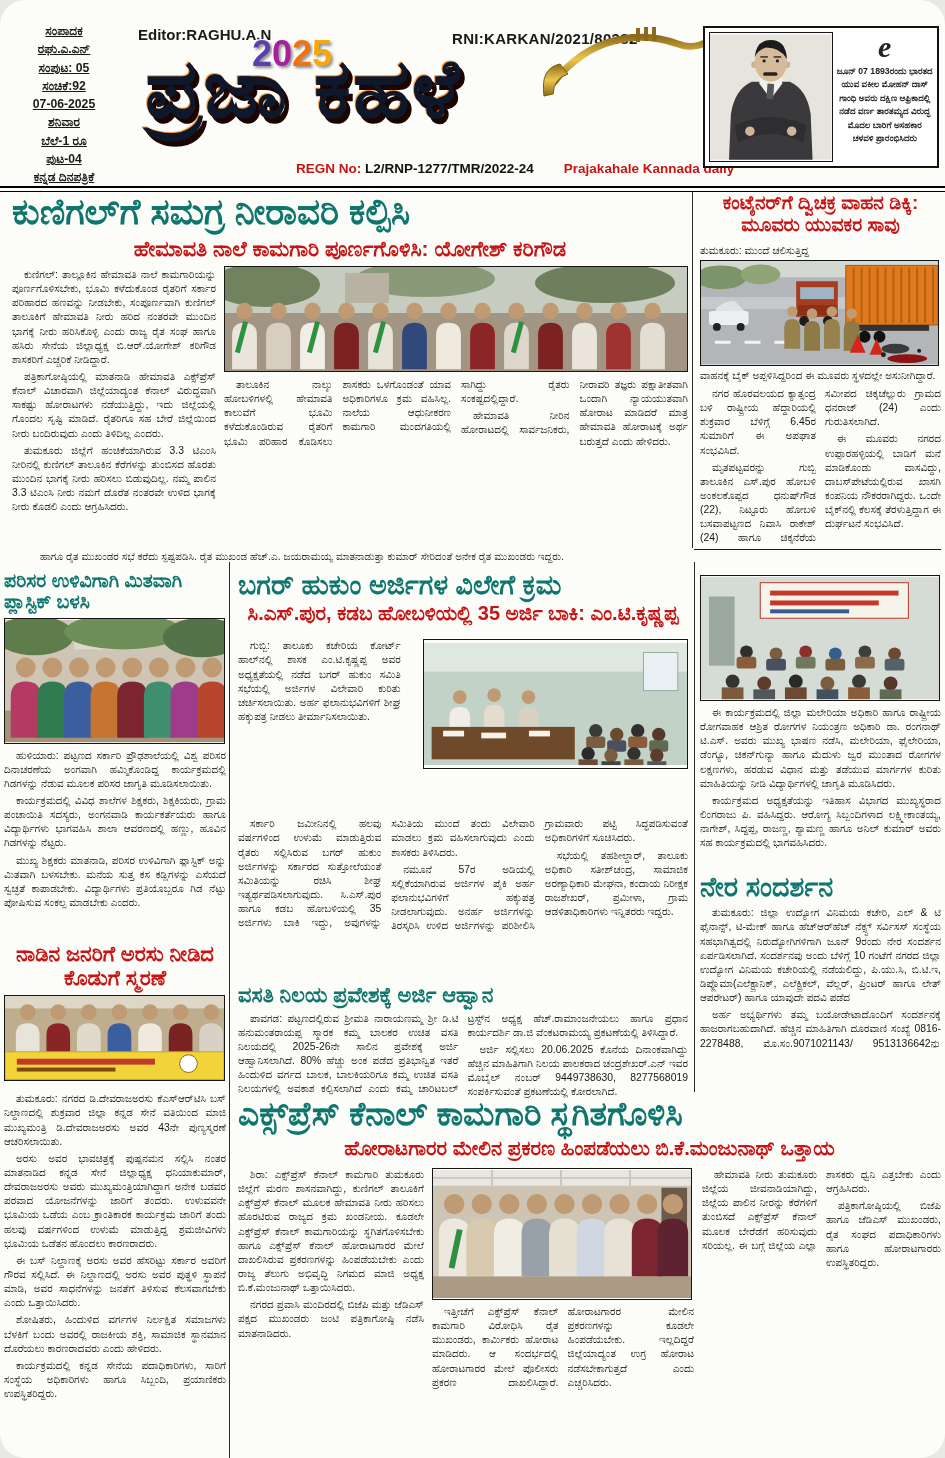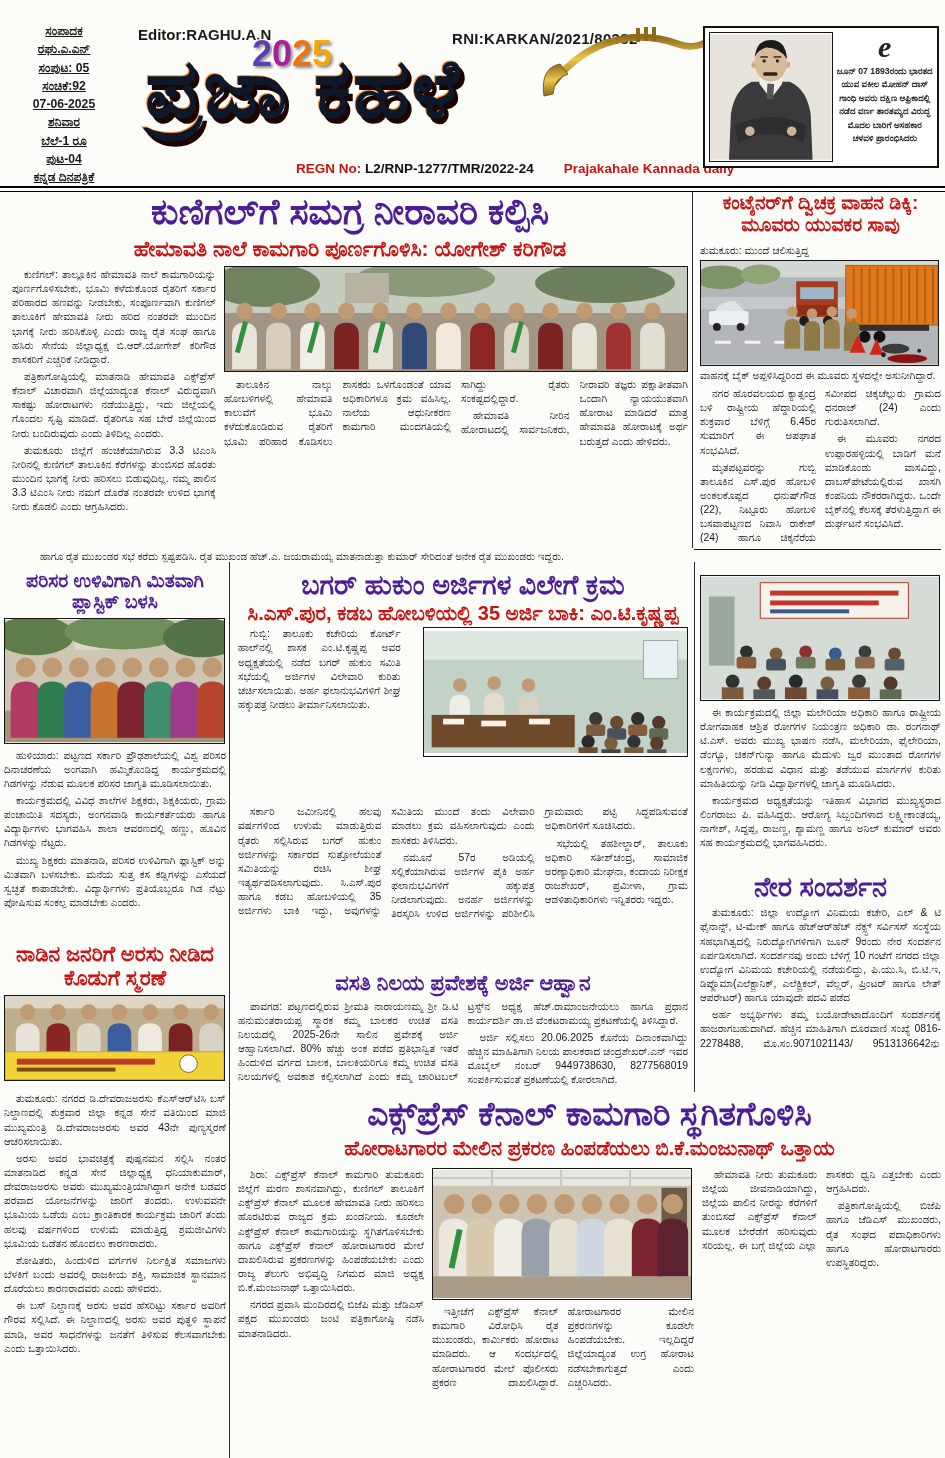--- a/index.html
+++ b/index.html
@@ -1,21 +1,21 @@
 <!DOCTYPE html>
 <html lang="kn"><head>
 <meta charset="utf-8">
 <style>
   html,body{margin:0;padding:0;background:#e8e8e4;}
   .page{position:relative;width:945px;height:1458px;margin:0 auto;background:#fcfcf9;
-        font-family:"Liberation Sans","DejaVu Sans",sans-serif;color:#1a1a1a;overflow:hidden;}
+        font-family:"Liberation Sans","DejaVu Sans",sans-serif;color:#1a1a1a;overflow:hidden;border-radius:25px;}
   .abs{position:absolute;}
   .bodytxt{font-size:10.4px;line-height:1.36;text-align:justify;color:#161616;overflow:hidden;}
   .p{margin:0 0 3px;text-indent:12px;}
-  .h-black{font-weight:bold;color:#4c1d95;text-align:center;line-height:1.12;}
+  .h-black{font-weight:bold;color:#0f766e;text-align:left;line-height:1.12;}
   .h-red{font-weight:bold;color:#c81414;text-align:center;line-height:1.15;}
   .cols2{column-count:2;column-gap:9px;}
   .cols3{column-count:3;column-gap:10px;}
   .cols4{column-count:4;column-gap:10px;}
   .photo{border:1.6px solid #151515;background:#fff;display:block;}
   .vrule{border-left:1.5px solid #2a2a2a;width:0;}
   .hrule{border-top:1.5px solid #1a1a1a;height:0;}
   
   .info-col{left:8px;top:22px;width:112px;text-align:center;font-weight:bold;font-size:12.2px;line-height:1.5;}
   .info-line{text-decoration:underline;white-space:nowrap;}
@@ -233,30 +233,31 @@
       <use href="#prsn" transform="translate(163,6) scale(1.5)" style="color:#7a2121"></use>
       <use href="#prsn" transform="translate(194,6) scale(1.5)" style="color:#d8d2c4"></use>
       <rect y="56" width="222" height="28" fill="#f2d438" stroke="#caa718"></rect>
       <rect x="12" y="63" width="140" height="6" fill="#c03a2a"></rect>
       <rect x="12" y="72" width="100" height="4" fill="#7a4a10"></rect>
       <circle cx="186" cy="68" r="9" fill="#fff" stroke="#8a6a20"></circle>
     </svg>
     <div class="bodytxt" style="margin-top:11px;height:372px">
         <p class="p">ತುಮಕೂರು: ನಗರದ ಡಿ.ದೇವರಾಜಅರಸು ಕೆಎಸ್‌ಆರ್‌ಟಿಸಿ ಬಸ್ ನಿಲ್ದಾಣದಲ್ಲಿ ಶುಕ್ರವಾರ ಜಿಲ್ಲಾ ಕನ್ನಡ ಸೇನೆ ವತಿಯಿಂದ ಮಾಜಿ ಮುಖ್ಯಮಂತ್ರಿ ಡಿ.ದೇವರಾಜಅರಸು ಅವರ 43ನೇ ಪುಣ್ಯಸ್ಮರಣೆ ಆಚರಿಸಲಾಯಿತು.</p>
         <p class="p">ಅರಸು ಅವರ ಭಾವಚಿತ್ರಕ್ಕೆ ಪುಷ್ಪನಮನ ಸಲ್ಲಿಸಿ ನಂತರ ಮಾತನಾಡಿದ ಕನ್ನಡ ಸೇನೆ ಜಿಲ್ಲಾಧ್ಯಕ್ಷ ಧನಿಯಾಕುಮಾರ್, ದೇವರಾಜಅರಸು ಅವರು ಮುಖ್ಯಮಂತ್ರಿಯಾಗಿದ್ದಾಗ ಅನೇಕ ಬಡವರ ಪರವಾದ ಯೋಜನೆಗಳನ್ನು ಜಾರಿಗೆ ತಂದರು. ಉಳುವವನೇ ಭೂಮಿಯ ಒಡೆಯ ಎಂಬ ಕ್ರಾಂತಿಕಾರಕ ಕಾರ್ಯಕ್ರಮ ಜಾರಿಗೆ ತಂದು ಹಲವು ವರ್ಷಗಳಿಂದ ಉಳುಮೆ ಮಾಡುತ್ತಿದ್ದ ಶ್ರಮಜೀವಿಗಳು ಭೂಮಿಯ ಒಡೆತನ ಹೊಂದಲು ಕಾರಣರಾದರು.</p>
+        <p class="p">ಈ ಬಸ್ ನಿಲ್ದಾಣಕ್ಕೆ ಅರಸು ಅವರ ಹೆಸರಿಟ್ಟು ಸರ್ಕಾರ ಅವರಿಗೆ ಗೌರವ ಸಲ್ಲಿಸಿದೆ. ಈ ನಿಲ್ದಾಣದಲ್ಲಿ ಅರಸು ಅವರ ಪುತ್ಥಳಿ ಸ್ಥಾಪನೆ ಮಾಡಿ, ಅವರ ಸಾಧನೆಗಳನ್ನು ಜನತೆಗೆ ತಿಳಿಸುವ ಕೆಲಸವಾಗಬೇಕು ಎಂದು ಒತ್ತಾಯಿಸಿದರು.</p>
         <p class="p">ಶೋಷಿತರು, ಹಿಂದುಳಿದ ವರ್ಗಗಳ ನಿರ್ಲಕ್ಷಿತ ಸಮಾಜಗಳು ಬೆಳಕಿಗೆ ಬಂದು ಅವರಲ್ಲಿ ರಾಜಕೀಯ ಶಕ್ತಿ, ಸಾಮಾಜಿಕ ಸ್ಥಾನಮಾನ ದೊರೆಯಲು ಕಾರಣರಾದವರು ಎಂದು ಹೇಳಿದರು.</p>
-        <p class="p">ಈ ಬಸ್ ನಿಲ್ದಾಣಕ್ಕೆ ಅರಸು ಅವರ ಹೆಸರಿಟ್ಟು ಸರ್ಕಾರ ಅವರಿಗೆ ಗೌರವ ಸಲ್ಲಿಸಿದೆ. ಈ ನಿಲ್ದಾಣದಲ್ಲಿ ಅರಸು ಅವರ ಪುತ್ಥಳಿ ಸ್ಥಾಪನೆ ಮಾಡಿ, ಅವರ ಸಾಧನೆಗಳನ್ನು ಜನತೆಗೆ ತಿಳಿಸುವ ಕೆಲಸವಾಗಬೇಕು ಎಂದು ಒತ್ತಾಯಿಸಿದರು.</p>
+        <p class="p">ಕಾರ್ಯಕ್ರಮದಲ್ಲಿ ಕನ್ನಡ ಸೇನೆಯ ಪದಾಧಿಕಾರಿಗಳು, ಸಾರಿಗೆ ಸಂಸ್ಥೆಯ ಅಧಿಕಾರಿಗಳು ಹಾಗೂ ಸಿಬ್ಬಂದಿ, ಪ್ರಯಾಣಿಕರು ಉಪಸ್ಥಿತರಿದ್ದರು.</p>
       </div>
   </div>
   <div class="abs vrule" style="left:229px;top:562px;height:896px"></div>
 
   <div class="abs" style="left:238px;top:570px;width:450px">
     <div class="h-black" style="font-size:27px">ಬಗರ್ ಹುಕುಂ ಅರ್ಜಿಗಳ ವಿಲೇಗೆ ಕ್ರಮ</div>
     <div class="h-red" style="font-size:20px;margin-top:2px">ಸಿ.ಎಸ್.ಪುರ, ಕಡಬ ಹೋಬಳಿಯಲ್ಲಿ 35 ಅರ್ಜಿ ಬಾಕಿ: ಎಂ.ಟಿ.ಕೃಷ್ಣಪ್ಪ</div>
-    <div style="display:flex;gap:22px;margin-top:2px;height:172px;overflow:hidden">
+    <div style="display:flex;gap:22px;margin-top:14px;height:172px;overflow:hidden">
       <div class="bodytxt" style="width:168px;height:172px">
           <p class="p">ಗುಬ್ಬಿ: ತಾಲೂಕು ಕಚೇರಿಯ ಕೋರ್ಟ್ ಹಾಲ್‌ನಲ್ಲಿ ಶಾಸಕ ಎಂ.ಟಿ.ಕೃಷ್ಣಪ್ಪ ಅವರ ಅಧ್ಯಕ್ಷತೆಯಲ್ಲಿ ನಡೆದ ಬಗರ್ ಹುಕುಂ ಸಮಿತಿ ಸಭೆಯಲ್ಲಿ ಅರ್ಜಿಗಳ ವಿಲೇವಾರಿ ಕುರಿತು ಚರ್ಚಿಸಲಾಯಿತು. ಅರ್ಹ ಫಲಾನುಭವಿಗಳಿಗೆ ಶೀಘ್ರ ಹಕ್ಕುಪತ್ರ ನೀಡಲು ತೀರ್ಮಾನಿಸಲಾಯಿತು.</p>
         </div>
       <svg class="photo" width="272" height="128" viewBox="0 0 276 128">
         <rect width="276" height="128" fill="#c3d2c6"></rect>
         <rect width="276" height="30" fill="#dfe8e0"></rect>
         <rect x="230" y="10" width="36" height="40" fill="#e9f0f4" stroke="#9aa8a0"></rect>
         <use href="#prsn" transform="translate(24,48) scale(1.35)" style="color:#f0ede6"></use>
         <use href="#prsn" transform="translate(60,46) scale(1.35)" style="color:#e4ddcd"></use>
         <use href="#prsn" transform="translate(96,48) scale(1.35)" style="color:#d9d2c2"></use>

